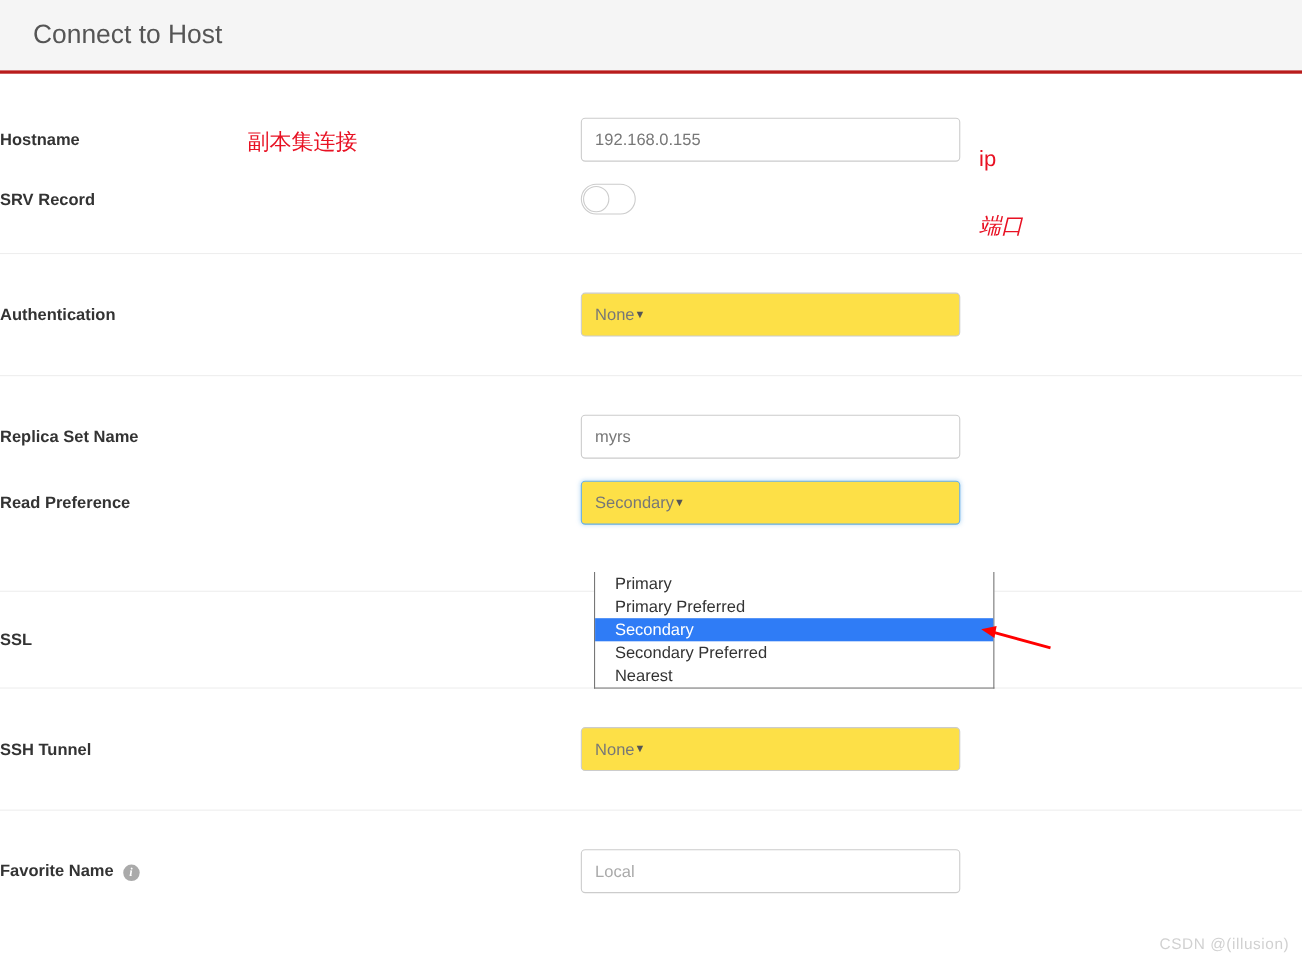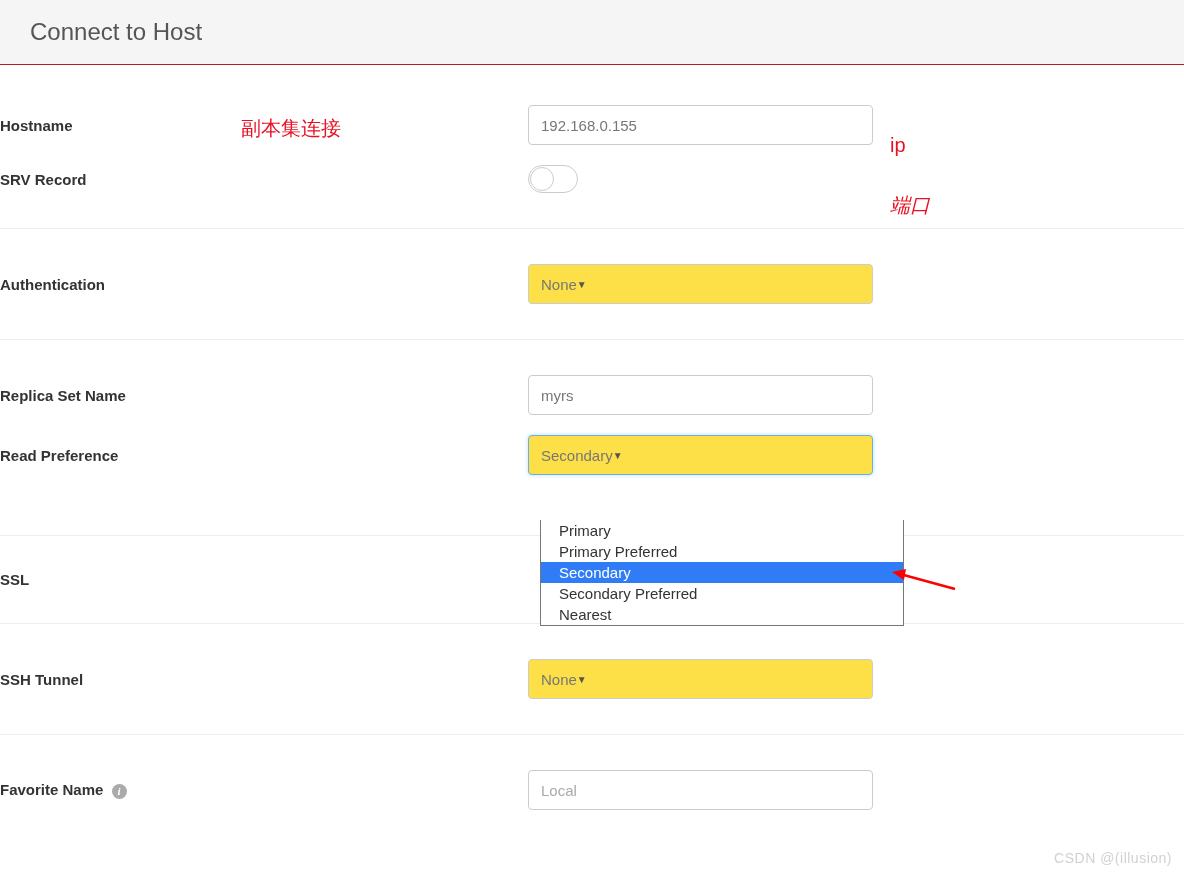--- a/index.html
+++ b/index.html
@@ -1,23 +1,23 @@
 <!DOCTYPE html>
 <html><head>
   <meta charset="utf-8">
   <style>
     * { box-sizing: border-box; margin: 0; padding: 0; }
     body { font-family: -apple-system, BlinkMacSystemFont, "Segoe UI", Helvetica, Arial, sans-serif; background: #fff; width: 1184px; height: 890px; position: relative; }
     
-    .header { background: #f5f5f5; border-bottom: 1px solid #b91c1c; padding: 18px 30px; }
+    .header { background: #f5f5f5; border-bottom: 3px solid #b91c1c; padding: 18px 30px; }
     .page-title { font-size: 24px; font-weight: 300; color: #555; }
     
     .form-container { padding: 30px 0 0 0; }
     
-    .annotation-top { position: absolute; left: 241px; top: 115px; color: #e81123; font-size: 20px; }
+    .annotation-top { position: absolute; left: 225px; top: 115px; color: #e81123; font-size: 20px; }
     .annotation-ip { position: absolute; left: 890px; top: 134px; color: #e81123; font-size: 20px; }
     .annotation-port { position: absolute; left: 890px; top: 192px; color: #e81123; font-size: 20px; font-style: italic; }
     
     .form-row { display: flex; align-items: center; padding: 10px 0; position: relative; }
     .form-label { width: 528px; padding-right: 18px; color: #333; font-size: 15px; font-weight: 600; }
     .form-field { width: 345px; }
     
     .input-text { width: 100%; height: 40px; border: 1px solid #ccc; border-radius: 4px; padding: 0 12px; font-size: 15px; color: #777; }
     .input-text::placeholder { color: #aaa; }
     

